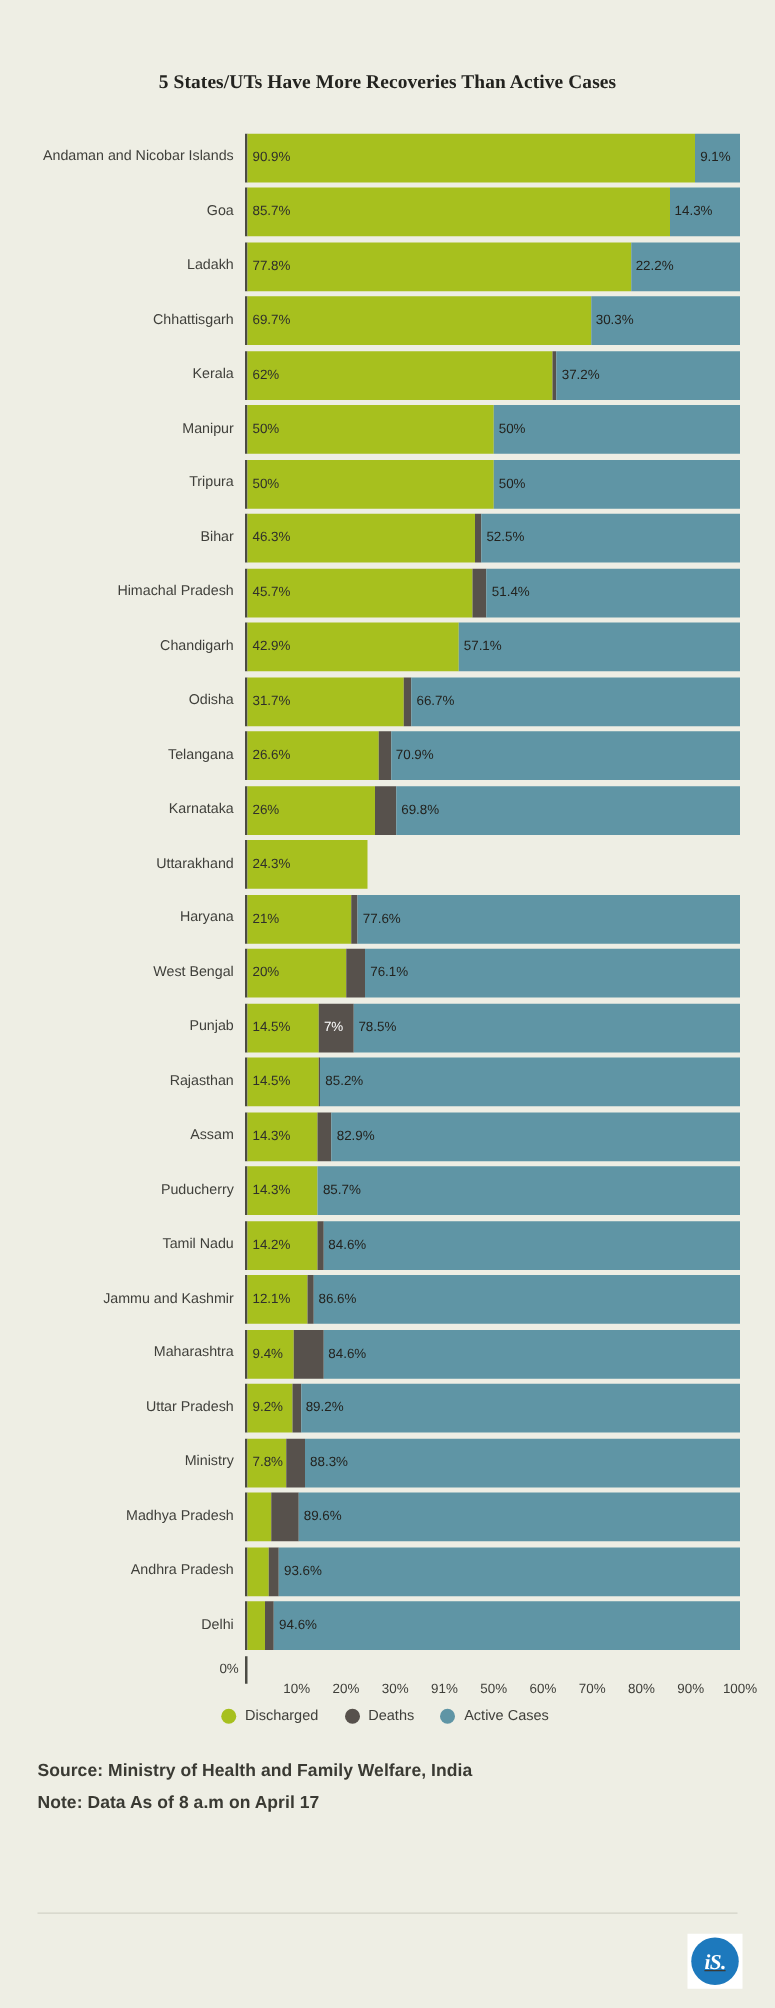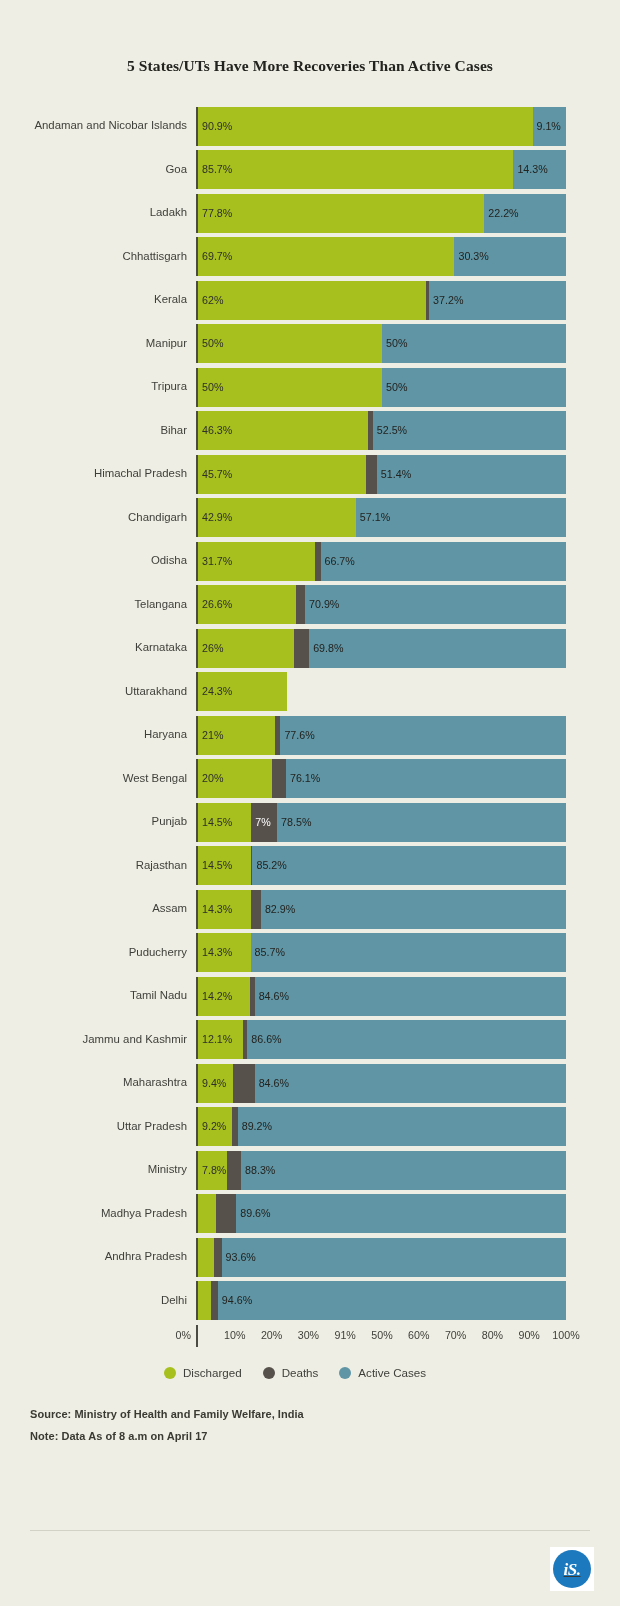--- a/index.html
+++ b/index.html
@@ -18,21 +18,21 @@
     text-align:center;
     letter-spacing:.1px;
     padding-top:58px;
     color:#23231f;
     line-height:1;
   }
   #plot-wrap{
     position:relative;
     margin-top:33px;
     padding-left:24px;
-    padding-right:54px;
+    padding-right:28px;
   }
   .row{
     display:flex;
     align-items:stretch;
     height:39px;
     margin-bottom:4.5px;
   }
   .row-label{
     width:172px;
     flex:0 0 172px;
@@ -91,21 +91,21 @@
     left:-2px;
     top:4px;
     transform:translateX(-100%);
     padding-right:5px;
     font-size:10.7px;
     color:#3f3f3a;
     white-space:nowrap;
   }
   .tick{
     position:absolute;
-    top:4px;
+    top:20px;
     transform:translateX(-50%);
     font-size:10.7px;
     color:#3f3f3a;
     white-space:nowrap;
   }
   #legend{
     display:flex;
     justify-content:center;
     align-items:center;
     gap:21px;
@@ -113,21 +113,21 @@
   }
   .legend-item{display:flex;align-items:center;gap:7px;}
   .legend-dot{width:12px;height:12px;border-radius:50%;display:block;}
   .legend-text{font-size:11.6px;color:#3f3f3a;line-height:1;}
 
   #footnotes{
     margin-top:30px;
     padding-left:30px;
   }
   .footnote{
-    font-size:11px;
+    font-size:14px;
     font-weight:bold;
     color:#3a3a33;
     line-height:1;
     margin-bottom:11px;
     letter-spacing:.05px;
   }
   #divider{
     position:absolute;
     left:30px;right:30px;
     top:1530px;

